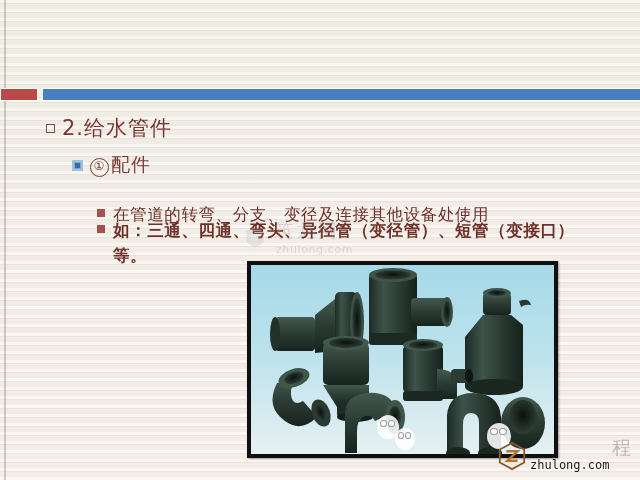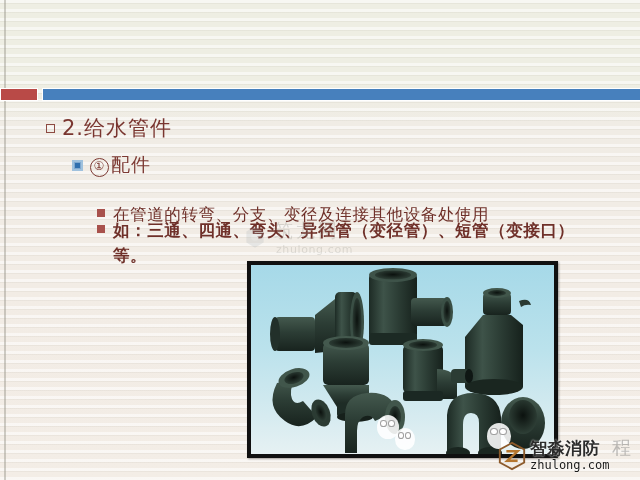--- a/index.html
+++ b/index.html
@@ -443,18 +443,17 @@
         <div class="eye l"></div>
         <div class="eye r"></div>
     </div>
   </div>
 
   <div id="site-wm">
     <svg class="logo" viewBox="0 0 32 32">
       <path d="M16 2 L29 9 L29 23 L16 30 L3 23 L3 9 Z" fill="none" stroke="#8c5a2b" stroke-width="2"></path>
       <path d="M10 11 L22 11 L11 21 L22 21" fill="none" stroke="#b5762f" stroke-width="2.6" stroke-linejoin="miter"></path>
     </svg>
-    <div class="name">智淼消防</div>
     <div class="url">zhulong.com</div>
     <div class="ghost">程</div>
   </div>
 
 </div>
 
 </body></html>

